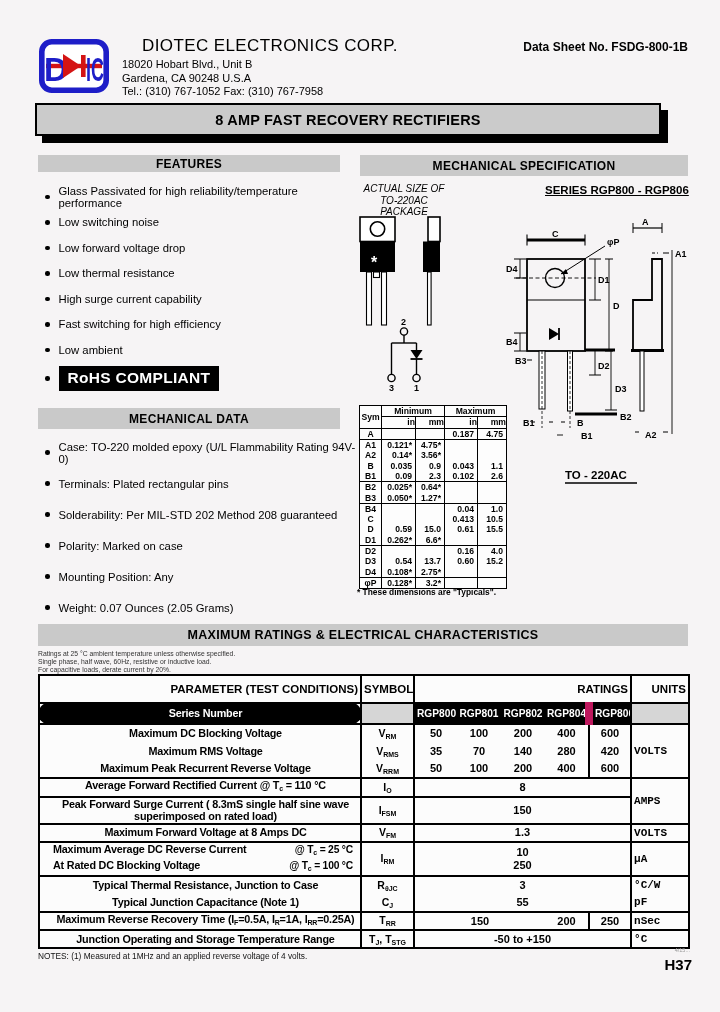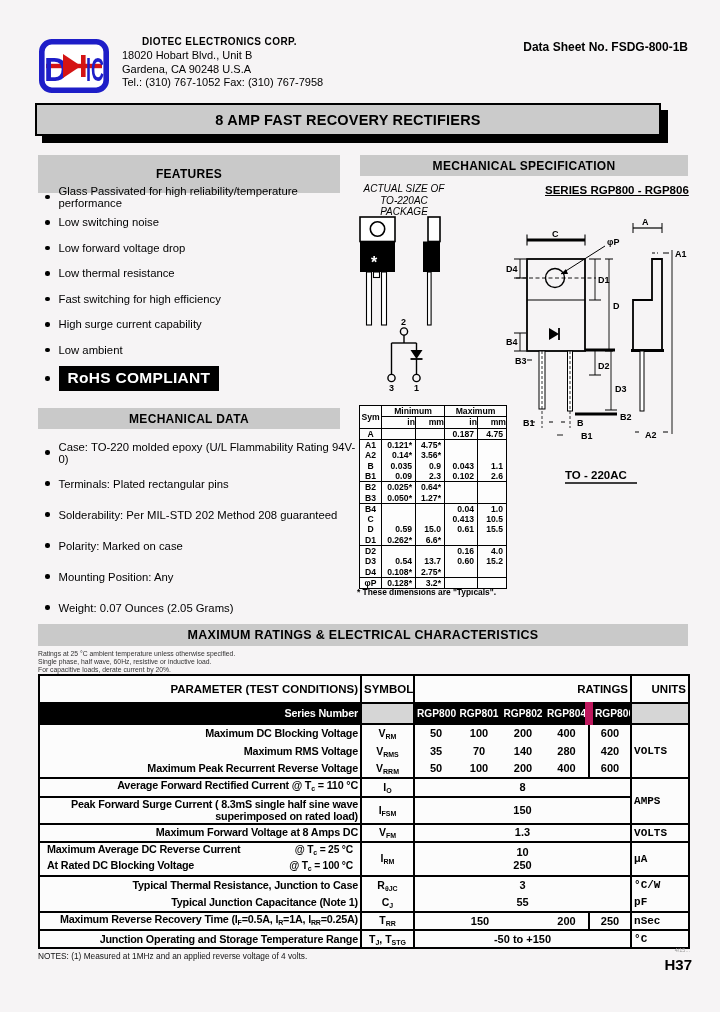--- a/index.html
+++ b/index.html
@@ -1,19 +1,19 @@
 <!DOCTYPE html>
 <html><head>
 <meta charset="utf-8">
 <style>
   html,body{margin:0;padding:0;background:#e9e7e9;}
   .page{position:relative;width:720px;height:1012px;background:#f6f4f5;font-family:"Liberation Sans",sans-serif;color:#000;overflow:hidden;}
   .abs{position:absolute;}
   
-  #company-name{font-weight:bold;font-size:10px;letter-spacing:.4px;margin-bottom:2px;padding-left:20px;}
+  #company-name{font-weight:normal;font-size:17px;letter-spacing:.4px;margin-bottom:2px;padding-left:20px;}
   .addr{font-size:11px;line-height:13.5px;}
   #datasheet-no{font-weight:bold;font-size:12px;}
   
   #title-bar{left:35px;top:103px;width:622px;height:29px;background:#cbcbcb;border:2px solid #000;
     box-shadow:7px 7px 0 #000;display:flex;align-items:center;justify-content:center;
     font-weight:bold;font-size:14.5px;letter-spacing:.2px;}
   
   .secbar{background:#c9c9c9;display:flex;align-items:center;justify-content:center;
     font-weight:bold;font-size:12px;letter-spacing:.3px;}
   
@@ -39,21 +39,21 @@
   .dt .hb2{text-align:right;border-bottom:1.6px solid #000;}
   .dt .b1{border-right:1px solid #000;}
   .dt .b15{border-right:1.6px solid #000;}
   .dt .symh{border-bottom:1.6px solid #000;}
   .dt tr.ge td{border-bottom:1.4px solid #000;}
   
   #conditions{font-size:6.8px;line-height:7.9px;color:#333;}
   table.rt{border-collapse:collapse;table-layout:fixed;width:650px;border:2.5px solid #000;background:#fcfcfc;}
   .rt td{font-weight:bold;vertical-align:middle;padding:0 2px;overflow:hidden;}
   .rt .hc{text-align:right;font-size:11.5px;}
-  .rt .pc{text-align:right;padding-left:7px;font-size:10.8px;letter-spacing:-.2px;line-height:12.5px;}
+  .rt .pc{text-align:center;padding-left:13px;font-size:10.8px;letter-spacing:-.2px;line-height:12.5px;border-radius:9px;}
   .rt .sc{text-align:center;font-size:10.5px;}
   .rt .vc{text-align:center;font-size:11px;line-height:12.5px;}
   .rt .uc{font-size:11px;font-family:Liberation Mono, monospace;}
   .rt .mdl{text-align:center;font-size:10.2px;}
   .rt sub{font-size:7px;vertical-align:-2px;}
   .br{border-right:2px solid #000;} .bl{border-left:2px solid #000;} .bb{border-bottom:2px solid #000;}
   .bw{border-left:8px solid #be185d;}
   .blk{background:#000;color:#fff;}
   .gray{background:#d6d6d6;}
   .pl{display:flex;justify-content:space-between;padding-right:5px;line-height:13px;}
@@ -79,45 +79,45 @@
   <div class="abs" style="left:122px;top:36px;">
     <div id="company-name">DIOTEC  ELECTRONICS  CORP.</div>
     <div class="addr">18020 Hobart Blvd.,  Unit B</div>
     <div class="addr">Gardena, CA  90248    U.S.A</div>
     <div class="addr">Tel.:  (310) 767-1052    Fax:  (310) 767-7958</div>
   </div>
   <div id="datasheet-no" class="abs" style="right:32px;top:40px;">Data Sheet No.  FSDG-800-1B</div>
 
   <div id="title-bar" class="abs">8 AMP FAST RECOVERY RECTIFIERS</div>
 
-  <div class="secbar abs" style="left:38px;top:155px;width:302px;height:38px;">FEATURES</div>
+  <div class="secbar abs" style="left:38px;top:155px;width:302px;height:17px;">FEATURES</div>
   <ul id="features-list" class="blist abs" style="left:38px;top:184px;width:322px;">
       <li>
         <span class="dot"></span>
         <span class="ltx">Glass Passivated for high reliability/temperature performance</span>
       </li>
       <li>
         <span class="dot"></span>
         <span class="ltx">Low switching noise</span>
       </li>
       <li>
         <span class="dot"></span>
         <span class="ltx">Low forward voltage drop</span>
       </li>
       <li>
         <span class="dot"></span>
         <span class="ltx">Low thermal resistance</span>
       </li>
       <li>
         <span class="dot"></span>
+        <span class="ltx">High surge current capability</span>
+      </li>
+      <li>
+        <span class="dot"></span>
         <span class="ltx">Fast switching for high efficiency</span>
-      </li>
-      <li>
-        <span class="dot"></span>
-        <span class="ltx">High surge current capability</span>
       </li>
       <li>
         <span class="dot"></span>
         <span class="ltx">Low ambient</span>
       </li>
     </ul>
   <div id="rohs" class="abs" style="left:38px;top:366px;">
     <span class="dot"></span>
     <span id="rohs-badge">RoHS COMPLIANT</span>
   </div>

